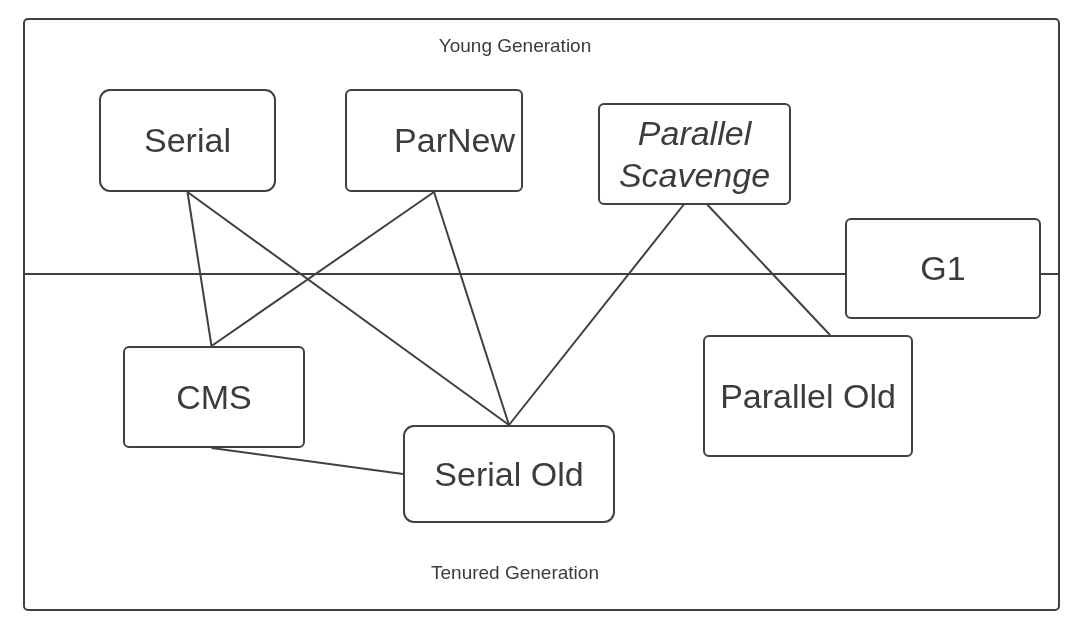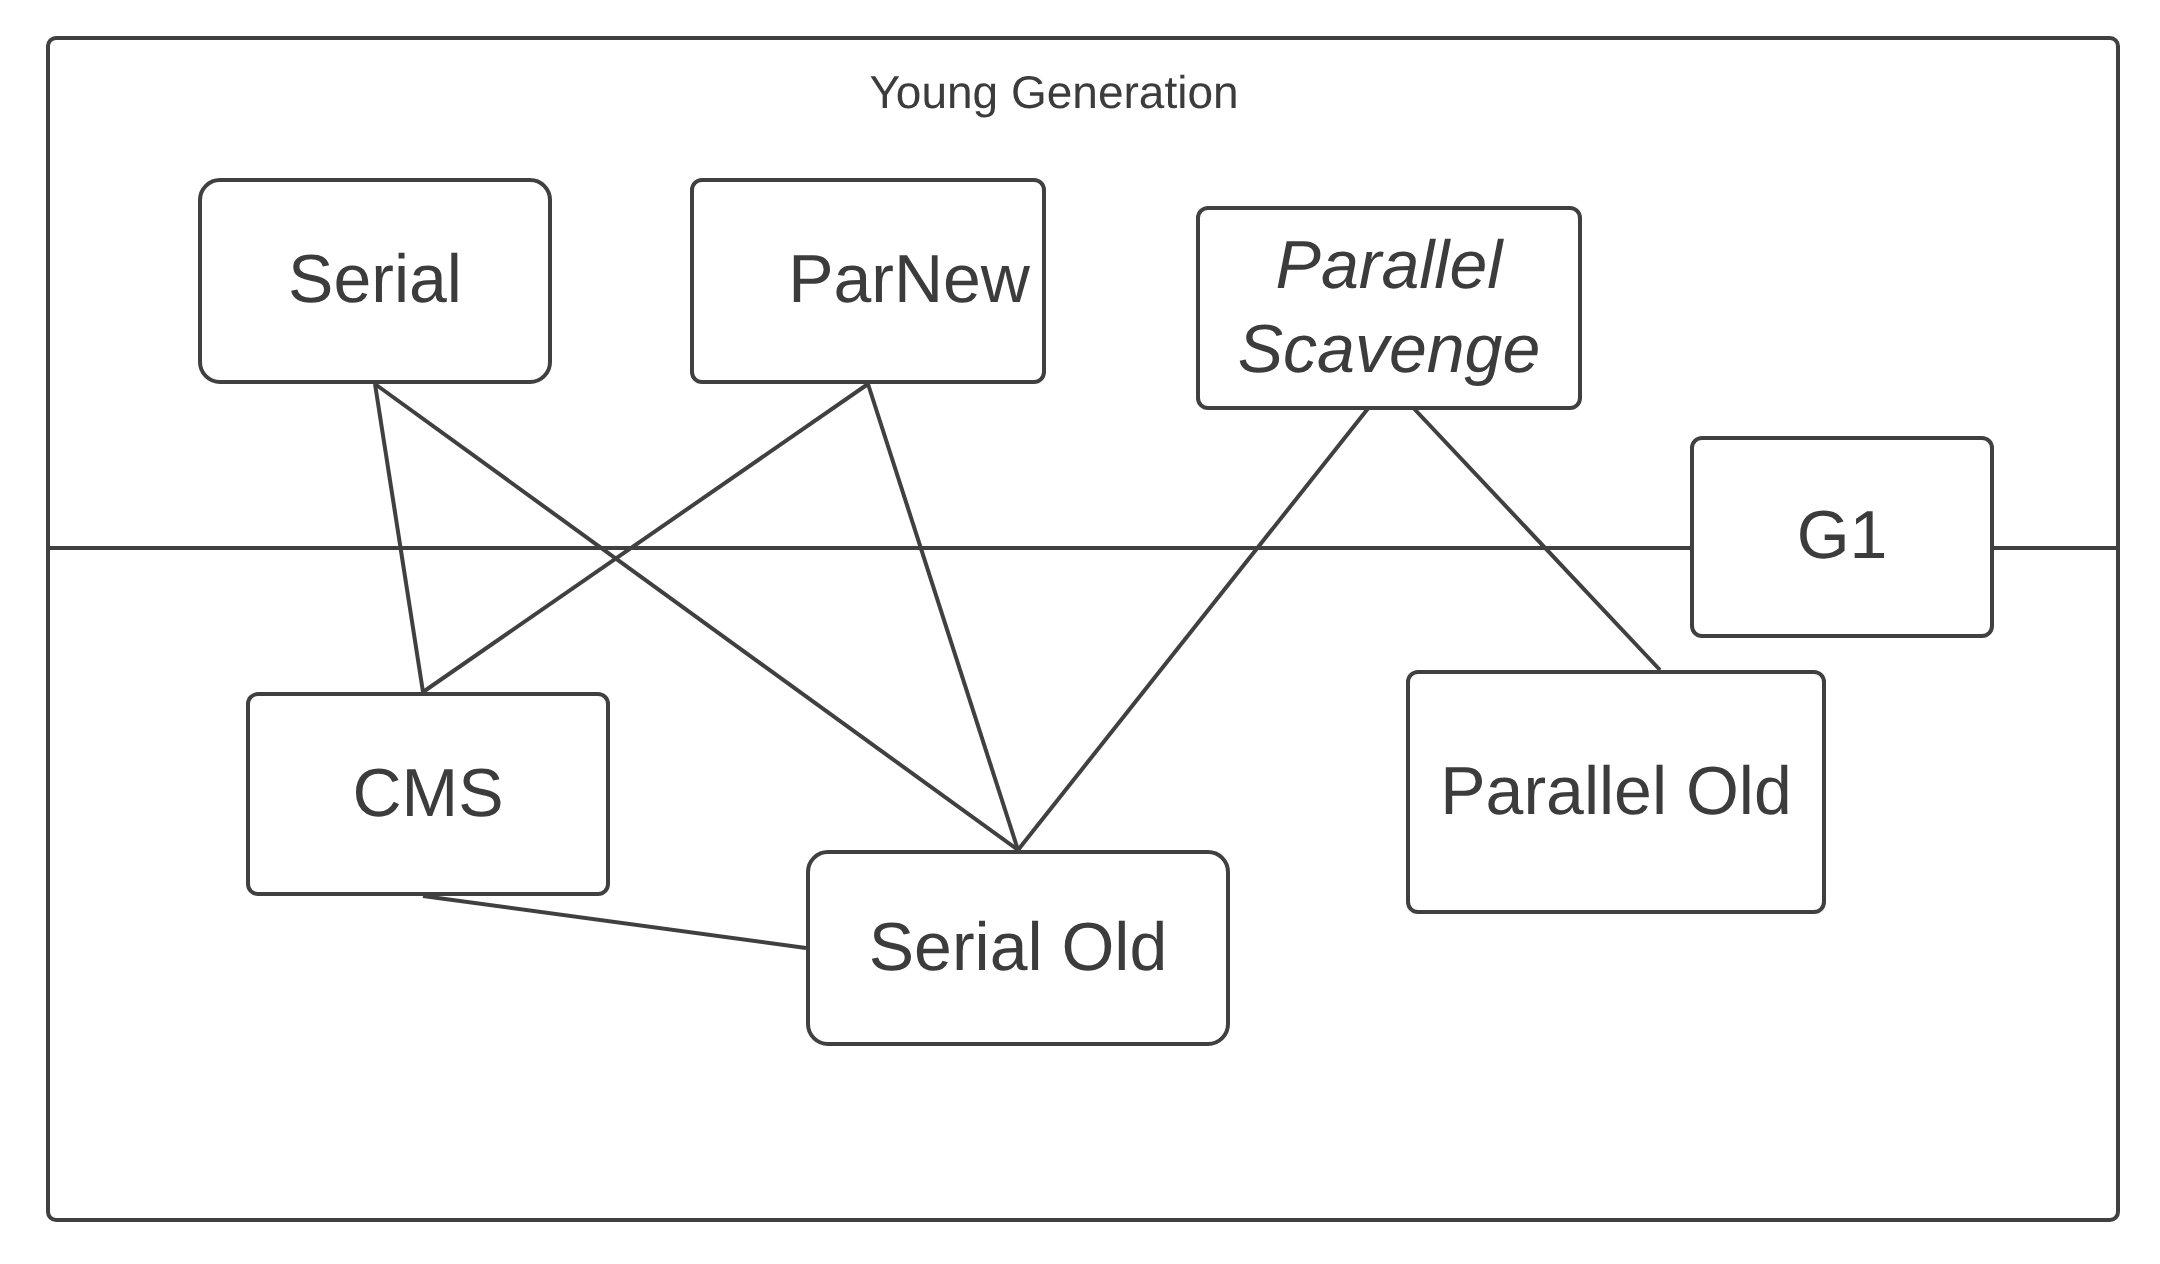--- a/index.html
+++ b/index.html
@@ -20,53 +20,54 @@
   }
   svg.edges{position:absolute;left:0;top:0;pointer-events:none;}
   .node{
     position:absolute;box-sizing:border-box;
     background:var(--bg);border:2px solid var(--stroke);border-radius:6px;
     display:flex;align-items:center;justify-content:center;
     text-align:center;font-size:34px;line-height:1.25;color:var(--text);
     padding:0 6px;
   }
   .gen-label{
-    position:absolute;left:35px;width:984px;text-align:center;
-    font-size:23px;line-height:30px;color:var(--text);
+    position:absolute;left:23px;width:984px;text-align:center;
+    font-size:19px;line-height:30px;color:var(--text);
   }
   .gen-label.top{top:31px;}
   .gen-label.bottom{top:558px;}
 </style>
 </head>
 <body>
 
 <div class="canvas">
   <div class="outer-box"></div>
   <svg class="edges" width="1080" height="632" viewBox="0 0 1080 632">
       <line x1="23" y1="274" x2="1059" y2="274" stroke="#404040" stroke-width="2"></line>
       <line x1="187.5" y1="192" x2="211.5" y2="346" stroke="#404040" stroke-width="2"></line>
       <line x1="187.5" y1="192" x2="509" y2="425" stroke="#404040" stroke-width="2"></line>
       <line x1="434" y1="192" x2="211.5" y2="346" stroke="#404040" stroke-width="2"></line>
       <line x1="434" y1="192" x2="509" y2="425" stroke="#404040" stroke-width="2"></line>
       <line x1="694.5" y1="191" x2="509" y2="425" stroke="#404040" stroke-width="2"></line>
       <line x1="694.5" y1="191" x2="830" y2="335" stroke="#404040" stroke-width="2"></line>
       <line x1="211.5" y1="448" x2="403" y2="474" stroke="#404040" stroke-width="2"></line>
     </svg>
   <div class="gen-label top">Young Generation</div>
+  <div class="gen-label bottom">Tenured Generation</div>
   <div id="nodes">
       <div class="node" style="left: 99px; top: 89px; width: 177px; height: 103px; border-radius: 11px;">
         <span>Serial</span>
       </div>
       <div class="node" style="left: 345px; top: 89px; width: 178px; height: 103px; justify-content: flex-end;">
         <span>ParNew</span>
       </div>
       <div class="node" style="left: 598px; top: 103px; width: 193px; height: 102px; font-style: italic;">
         <span>Parallel Scavenge</span>
       </div>
-      <div class="node" style="left: 845px; top: 218px; width: 152px; height: 101px;">
+      <div class="node" style="left: 845px; top: 218px; width: 196px; height: 101px;">
         <span>G1</span>
       </div>
       <div class="node" style="left: 123px; top: 346px; width: 182px; height: 102px;">
         <span>CMS</span>
       </div>
       <div class="node" style="left: 403px; top: 425px; width: 212px; height: 98px; border-radius: 11px;">
         <span>Serial Old</span>
       </div>
       <div class="node" style="left: 703px; top: 335px; width: 210px; height: 122px; justify-content: center;">
         <span>Parallel Old</span>

